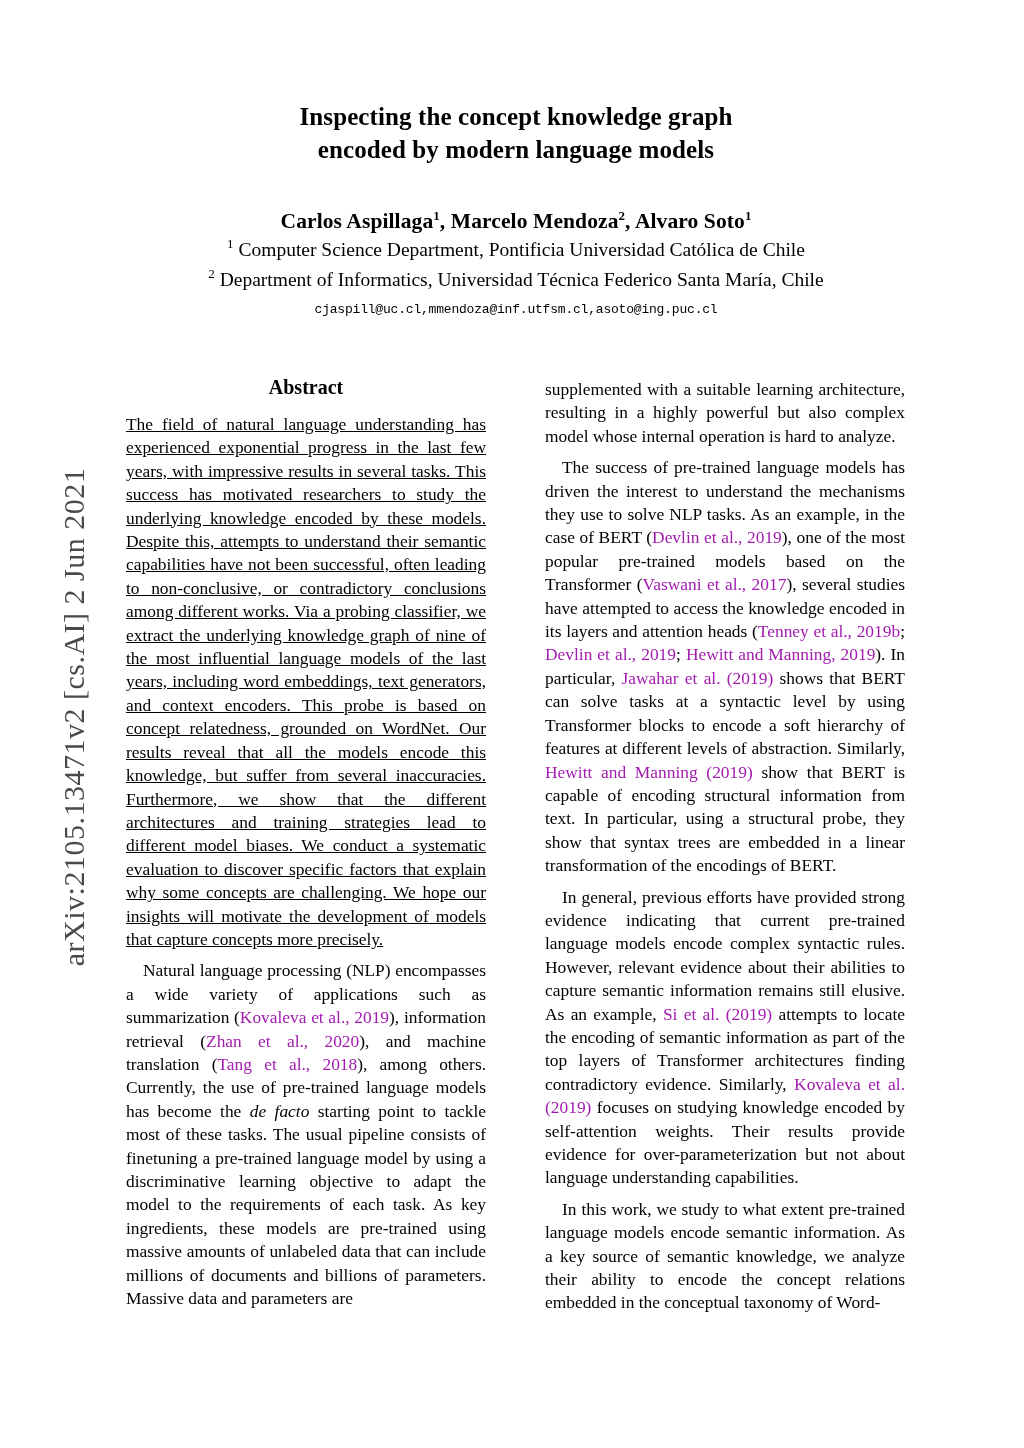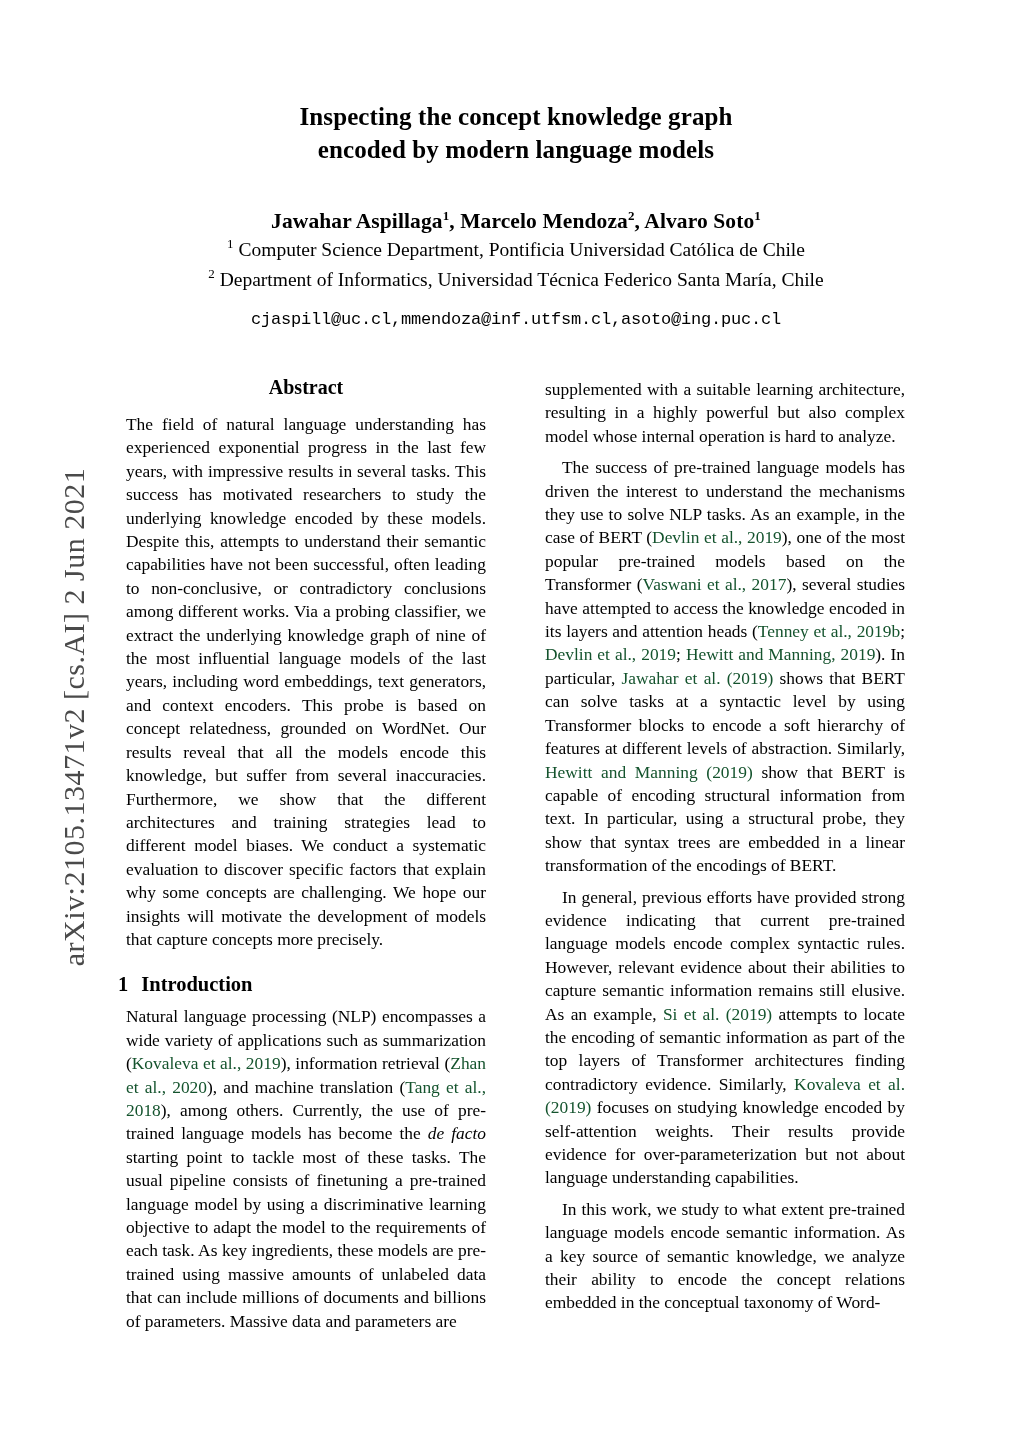--- a/index.html
+++ b/index.html
@@ -66,23 +66,23 @@
     text-align: center;
     font-size: 19.5px;
     line-height: 1.45;
     margin-top: 1px;
   }
   .affil sup { font-size: 13px; }
 
   .emails {
     text-align: center;
     font-family: "Liberation Mono", monospace;
-    font-size: 17px;
+    font-size: 13px;
     letter-spacing: -0.2px;
-    margin-top: 16px;
+    margin-top: 8px;
   }
 
   .columns {
     position: absolute;
     left: 118px;
     top: 370px;
     width: 796px;
     display: flex;
     gap: 43px;
   }
@@ -104,70 +104,68 @@
     text-align: justify;
     text-justify: inter-word;
     hyphens: manual;
   }
   p.body + p.body { text-indent: 17px; margin-top: 0; }
 
   .abs-text {
     font-size: 16.3px;
     line-height: 1.355;
     text-align: justify;
+    text-decoration: underline;
   }
 
   h2.section {
     font-size: 20.5px;
     font-weight: bold;
     margin: 22px 0 9px 0;
   }
   h2.section .num { margin-right: 13px; }
 
-  .cite { color: #14532d; }
+  .cite { color: #a21caf; }
   .it { font-style: italic; }
 
   .rightcol p.body:first-child { text-indent: 0; }
 </style>
 </head>
 <body>
 
 <div class="page">
 
   <div class="arxiv-stamp">arXiv:2105.13471v2  [cs.AI]  2 Jun 2021</div>
 
   <div class="content">
     <div class="title">
       <span>Inspecting the concept knowledge graph</span><br>
       <span>encoded by modern language models</span>
     </div>
 
     <div class="authors">
-      <span>Jawahar Aspillaga</span><sup>1</sup><span>, </span><span>Marcelo Mendoza</span><sup>2</sup><span>, </span><span>Alvaro Soto</span><sup>1</sup>
+      <span>Carlos Aspillaga</span><sup>1</sup><span>, </span><span>Marcelo Mendoza</span><sup>2</sup><span>, </span><span>Alvaro Soto</span><sup>1</sup>
     </div>
 
     <div class="affil">
       <sup>1</sup><span> Computer Science Department, Pontificia Universidad Católica de Chile</span>
     </div>
     <div class="affil">
       <sup>2</sup><span> Department of Informatics, Universidad Técnica Federico Santa María, Chile</span>
     </div>
 
     <div class="emails">cjaspill@uc.cl,mmendoza@inf.utfsm.cl,asoto@ing.puc.cl</div>
   </div>
 
   <div class="columns">
 
     <div class="col leftcol">
       <div class="abstract-head">Abstract</div>
       <p class="body abs-text">The field of natural language understanding has experienced exponential progress in the last few years, with impressive results in several tasks. This success has motivated researchers to study the underlying knowledge encoded by these models. Despite this, attempts to understand their semantic capabilities have not been successful, often leading to non-conclusive, or contradictory conclusions among different works. Via a probing classifier, we extract the underlying knowledge graph of nine of the most influential language models of the last years, including word embeddings, text generators, and context encoders. This probe is based on concept relatedness, grounded on WordNet. Our results reveal that all the models encode this knowledge, but suffer from several inaccuracies. Furthermore, we show that the different architectures and training strategies lead to different model biases. We conduct a systematic evaluation to discover specific factors that explain why some concepts are challenging. We hope our insights will motivate the development of models that capture concepts more precisely.</p>
 
-      <h2 class="section">
-        <span class="num">1</span><span>Introduction</span>
-      </h2>
 
       <p class="body">Natural language processing (NLP) encompasses a wide variety of applications such as summarization (<span class="cite">Kovaleva et al., 2019</span>), information retrieval (<span class="cite">Zhan et al., 2020</span>), and machine translation (<span class="cite">Tang et al., 2018</span>), among others. Currently, the use of pre-trained language models has become the <span class="it">de facto</span> starting point to tackle most of these tasks. The usual pipeline consists of finetuning a pre-trained language model by using a discriminative learning objective to adapt the model to the requirements of each task. As key ingredients, these models are pre-trained using massive amounts of unlabeled data that can include millions of documents and billions of parameters. Massive data and parameters are</p>
     </div>
 
     <div class="col rightcol">
       <p class="body">supplemented with a suitable learning architecture, resulting in a highly powerful but also complex model whose internal operation is hard to analyze.</p>
       <p class="body">The success of pre-trained language models has driven the interest to understand the mechanisms they use to solve NLP tasks. As an example, in the case of BERT (<span class="cite">Devlin et al., 2019</span>), one of the most popular pre-trained models based on the Transformer (<span class="cite">Vaswani et al., 2017</span>), several studies have attempted to access the knowledge encoded in its layers and attention heads (<span class="cite">Tenney et al., 2019b</span>; <span class="cite">Devlin et al., 2019</span>; <span class="cite">Hewitt and Manning, 2019</span>). In particular, <span class="cite">Jawahar et al. (2019)</span> shows that BERT can solve tasks at a syntactic level by using Transformer blocks to encode a soft hierarchy of features at different levels of abstraction. Similarly, <span class="cite">Hewitt and Manning (2019)</span> show that BERT is capable of encoding structural information from text. In particular, using a structural probe, they show that syntax trees are embedded in a linear transformation of the encodings of BERT.</p>
       <p class="body">In general, previous efforts have provided strong evidence indicating that current pre-trained language models encode complex syntactic rules. However, relevant evidence about their abilities to capture semantic information remains still elusive. As an example, <span class="cite">Si et al. (2019)</span> attempts to locate the encoding of semantic information as part of the top layers of Transformer architectures finding contradictory evidence. Similarly, <span class="cite">Kovaleva et al. (2019)</span> focuses on studying knowledge encoded by self-attention weights. Their results provide evidence for over-parameterization but not about language understanding capabilities.</p>
       <p class="body">In this work, we study to what extent pre-trained language models encode semantic information. As a key source of semantic knowledge, we analyze their ability to encode the concept relations embedded in the conceptual taxonomy of Word-</p>
     </div>

